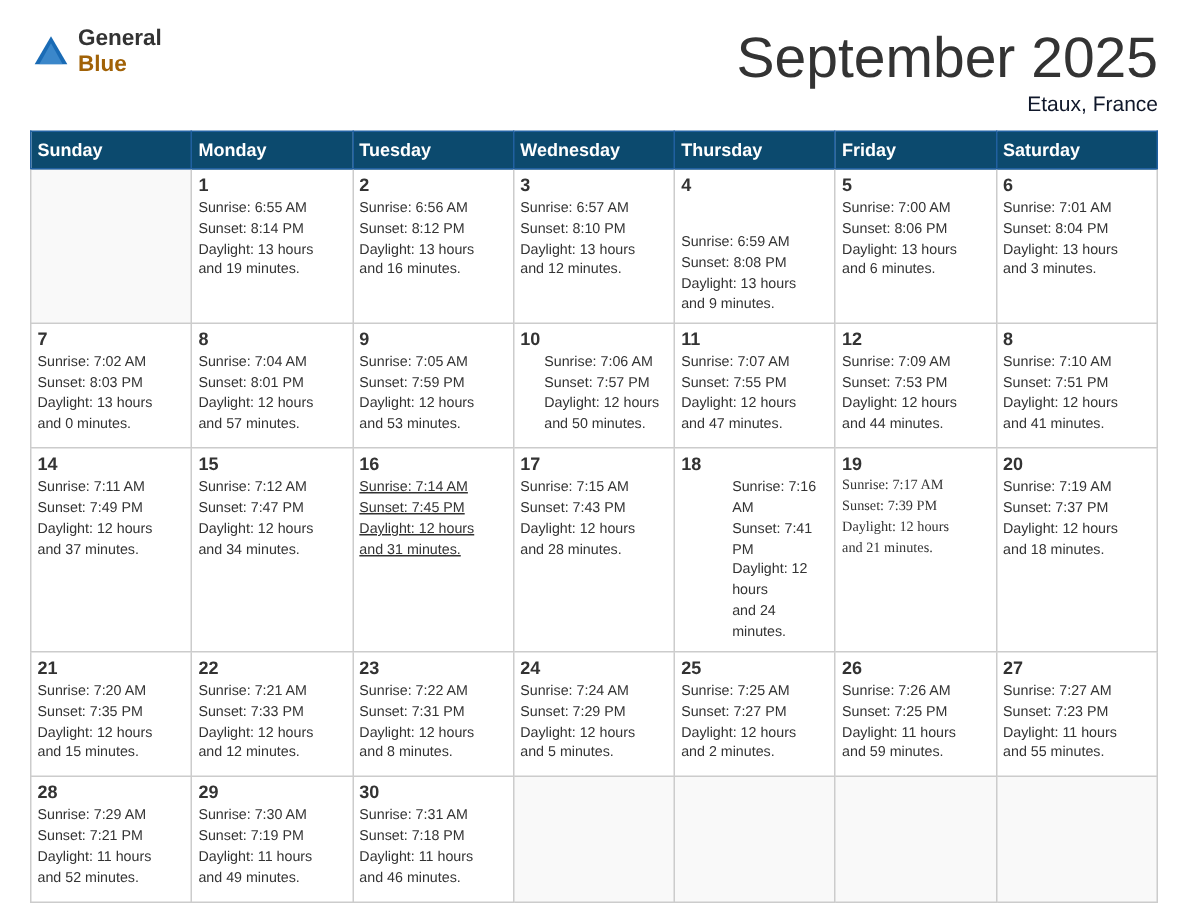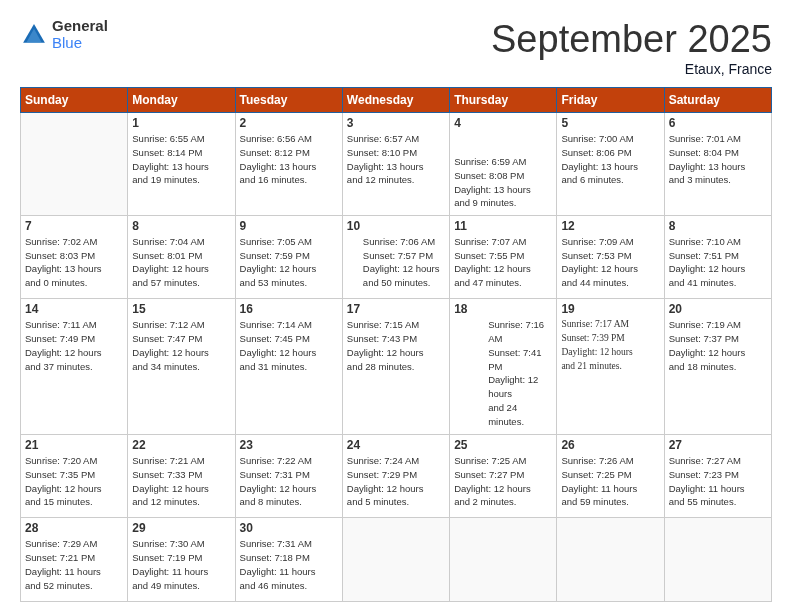--- a/index.html
+++ b/index.html
@@ -34,22 +34,22 @@
       flex-direction: column;
       line-height: 1.1;
     }
     .logo-general {
       font-size: 15px;
       font-weight: bold;
       color: #333;
     }
     .logo-blue {
       font-size: 15px;
-      font-weight: normal;
-      color: #3b82f6;
+      font-weight: bold;
+      color: #a16207;
     }
     .logo-icon {
       width: 28px;
       height: 28px;
     }
     .title-block {
       text-align: right;
     }
     .month-title {
       font-size: 38px;
@@ -61,21 +61,21 @@
       color: #0f172a;
     }
     .calendar {
       flex: 1;
       border: 1px solid #ccc;
       border-collapse: collapse;
       width: 100%;
       table-layout: fixed;
     }
     .calendar th {
-      background: #c2410c;
+      background: #0c4a6e;
       color: #fff;
       font-size: 12px;
       font-weight: bold;
       padding: 5px 4px;
       text-align: left;
       border: 1px solid #2060a0;
     }
     .calendar td {
       vertical-align: top;
       padding: 3px 4px;
@@ -238,21 +238,21 @@
           </td>
           <td>
             <span class="day-num">15</span>
             <div class="day-info" style="white-space: pre-line;">Sunrise: 7:12 AM
 Sunset: 7:47 PM
 Daylight: 12 hours
 and 34 minutes.</div>
           </td>
           <td>
             <span class="day-num">16</span>
-            <div class="day-info" style="white-space: pre-line;">Sunrise: 7:14 AM
+            <div class="day-info" style="white-space: pre-line; text-decoration: underline;">Sunrise: 7:14 AM
 Sunset: 7:45 PM
 Daylight: 12 hours
 and 31 minutes.</div>
           </td>
           <td>
             <span class="day-num">17</span>
             <div class="day-info" style="white-space: pre-line;">Sunrise: 7:15 AM
 Sunset: 7:43 PM
 Daylight: 12 hours
 and 28 minutes.</div>

